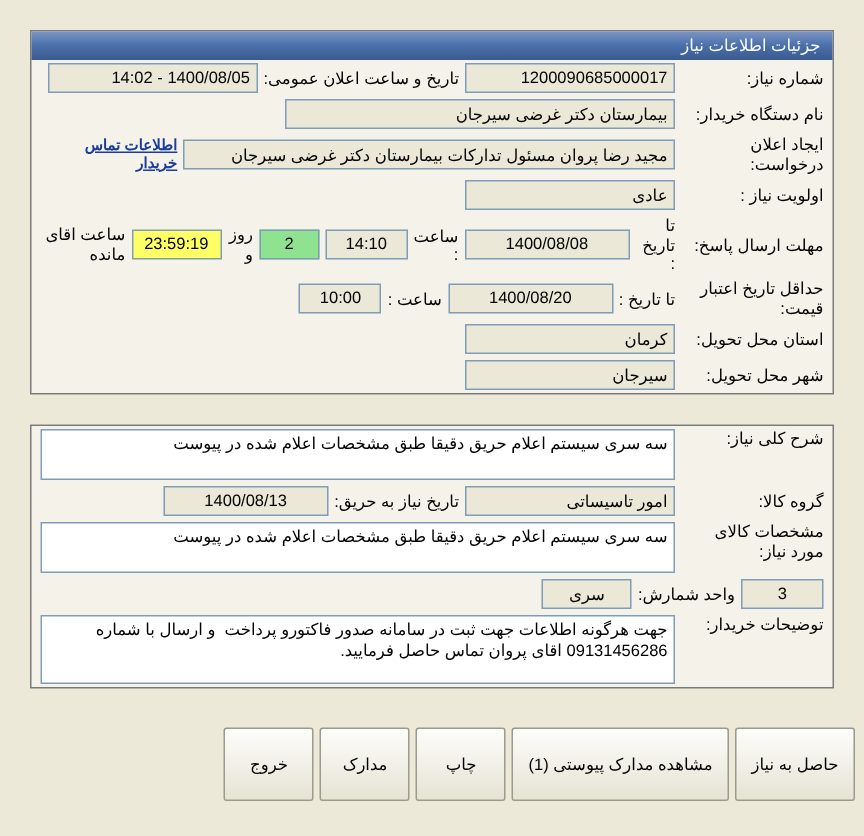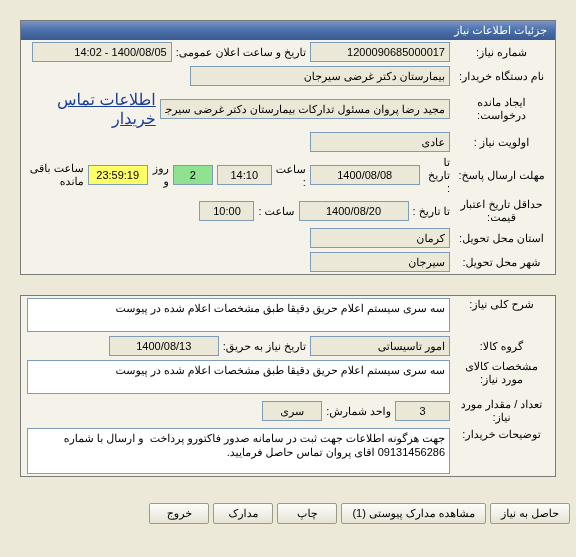--- a/index.html
+++ b/index.html
@@ -25,21 +25,21 @@
     font-weight: normal;
   }
   .row {
     display: flex;
     align-items: center;
     padding: 2px 6px;
     gap: 4px;
   }
   .label {
     width: 95px;
-    text-align: center;
+    text-align: right;
     font-size: 11px;
     flex-shrink: 0;
   }
   .field {
     background: #fff;
     border: 1px solid #7f9db9;
     padding: 2px 4px;
     font-size: 11px;
     height: 20px;
     line-height: 16px;
@@ -62,35 +62,36 @@
     border: 1px solid #7f9db9;
     font-family: Tahoma, Arial, sans-serif;
     font-size: 11px;
     padding: 2px 4px;
     line-height: 14px;
   }
   .btn-link {
     color: #1a3d99;
     text-decoration: underline;
     cursor: pointer;
-    font-size: 16px;
+    font-size: 10px;
+    font-weight: bold;
   }
   .hl-yellow { background: #ffff66; }
   .hl-green  { background: #8fe28f; }
   .footer {
     display: flex;
     gap: 4px;
     padding: 6px;
     justify-content: flex-start;
   }
   .btn {
     background: linear-gradient(to bottom, #fdfdfb, #e6e3d4);
     border: 1px solid #9c9a8b;
     border-radius: 2px;
-    padding: 3px 10px;
+    padding: 17px 10px;
     font-size: 11px;
     font-family: Tahoma, Arial, sans-serif;
     cursor: pointer;
     min-width: 60px;
   }
   .inline-lbl { font-size: 11px; }
 </style>
 </head>
 <body>
 
@@ -103,40 +104,40 @@
     <span class="inline-lbl">تاریخ و ساعت اعلان عمومی:</span>
     <input class="field field-ro w-mid" readonly="" value="1400/08/05 - 14:02" style="">
   </div>
 
   <div class="row">
     <span class="label">نام دستگاه خریدار:</span>
     <input class="field field-ro w-long" readonly="" value="بیمارستان دکتر غرضی سیرجان" style="">
   </div>
 
   <div class="row">
-    <span class="label">ایجاد مانده درخواست:</span>
+    <span class="label">ایجاد اعلان درخواست:</span>
     <input class="field field-ro" style="width: 330px;" readonly="" value="مجید رضا پروان مسئول تدارکات بیمارستان دکتر غرضی سیرجان">
     <span class="btn-link">اطلاعات تماس خریدار</span>
   </div>
 
   <div class="row">
     <span class="label">اولویت نیاز :</span>
     <input class="field field-ro w-mid" readonly="" value="عادی" style="">
   </div>
 
   <div class="row">
     <span class="label">مهلت ارسال پاسخ:</span>
     <span class="inline-lbl">تا تاریخ :</span>
     <input class="field field-ro w-date" readonly="" value="1400/08/08" style="">
     <span class="inline-lbl">ساعت :</span>
     <input class="field field-ro w-time" readonly="" value="14:10" style="">
     <input class="field hl-green w-day" readonly="" value="2" style="">
     <span class="inline-lbl">روز و</span>
     <input class="field hl-yellow w-small" readonly="" value="23:59:19" style="">
-    <span class="inline-lbl">ساعت باقی مانده</span>
+    <span class="inline-lbl">ساعت اقای مانده</span>
   </div>
 
   <div class="row">
     <span class="label">حداقل تاریخ اعتبار قیمت:</span>
     <span class="inline-lbl">تا تاریخ :</span>
     <input class="field field-ro w-date" readonly="" value="1400/08/20" style="">
     <span class="inline-lbl">ساعت :</span>
     <input class="field field-ro w-time" readonly="" value="10:00" style="">
   </div>
 
@@ -164,21 +165,20 @@
     <span class="inline-lbl">تاریخ نیاز به حریق:</span>
     <input class="field field-ro w-date" readonly="" value="1400/08/13" style="">
   </div>
 
   <div class="row" style="align-items:flex-start">
     <span class="label">مشخصات کالای مورد نیاز:</span>
     <textarea class="ta" readonly="" style="">سه سری سیستم اعلام حریق دقیقا طبق مشخصات اعلام شده در پیوست</textarea>
   </div>
 
   <div class="row">
-    <span class="label">تعداد / مقدار مورد نیاز:</span>
     <input class="field field-ro w-time" readonly="" value="3" style="">
     <span class="inline-lbl">واحد شمارش:</span>
     <input class="field field-ro w-small" readonly="" value="سری" style="">
   </div>
 
   <div class="row" style="align-items:flex-start">
     <span class="label">توضیحات خریدار:</span>
     <textarea class="ta" style="height: 46px;" readonly="">جهت هرگونه اطلاعات جهت ثبت در سامانه صدور فاکتورو پرداخت  و ارسال با شماره 09131456286 اقای پروان تماس حاصل فرمایید.</textarea>
   </div>
 </div>

